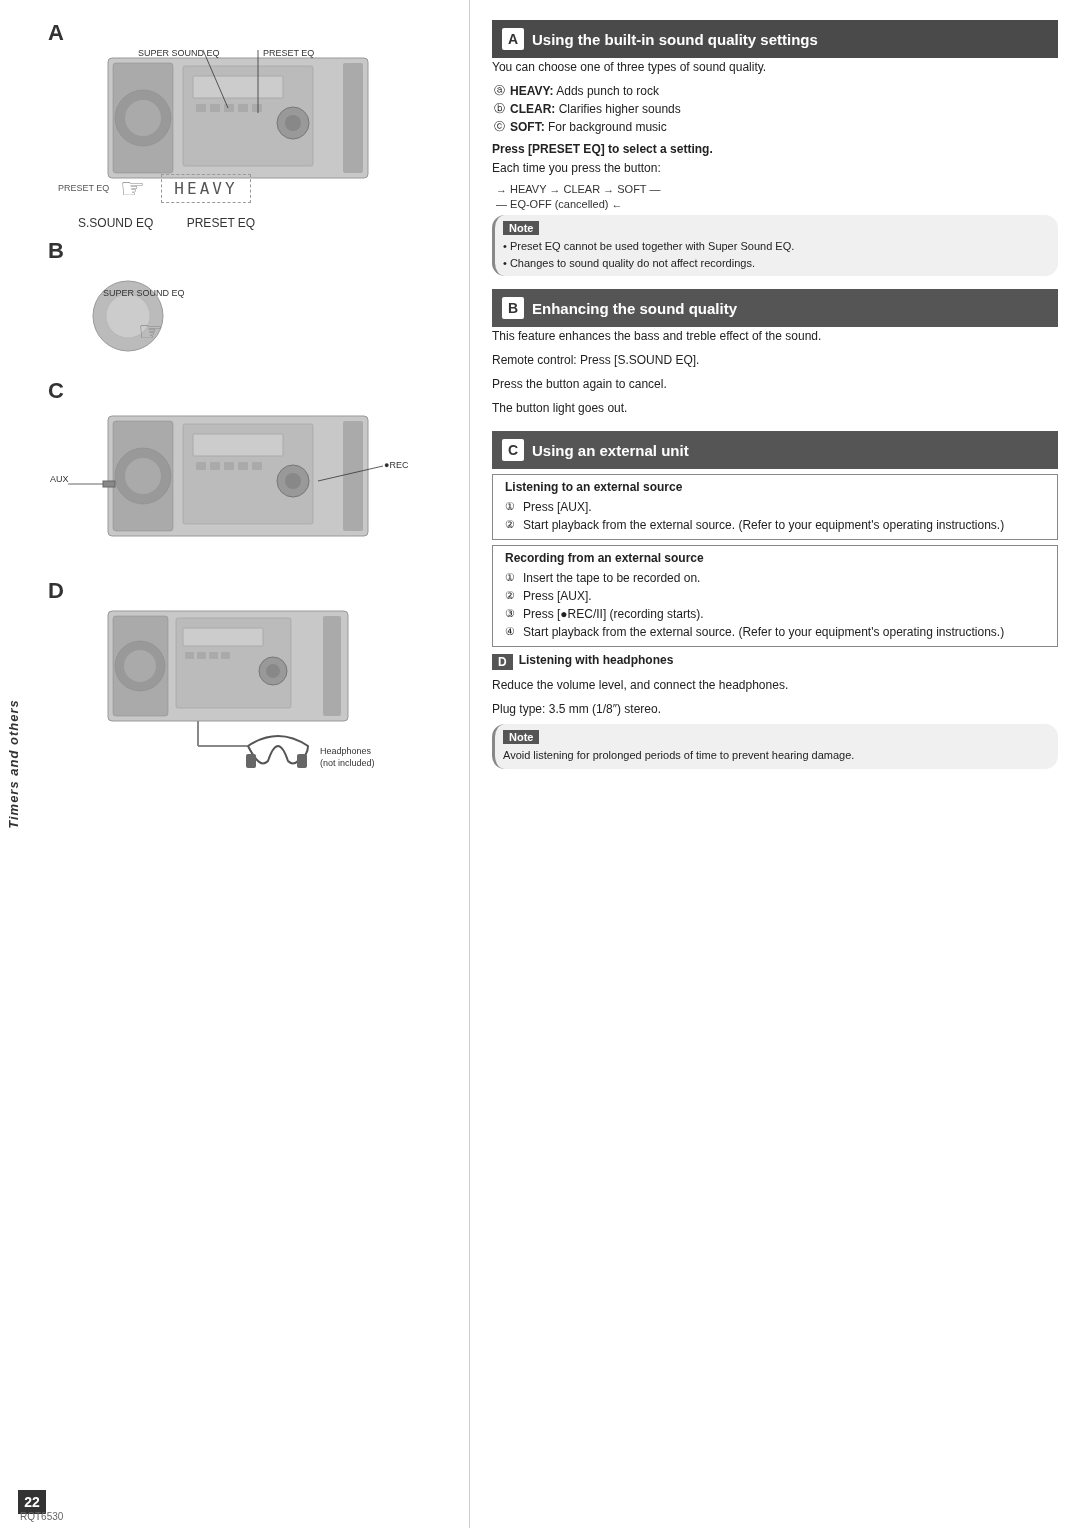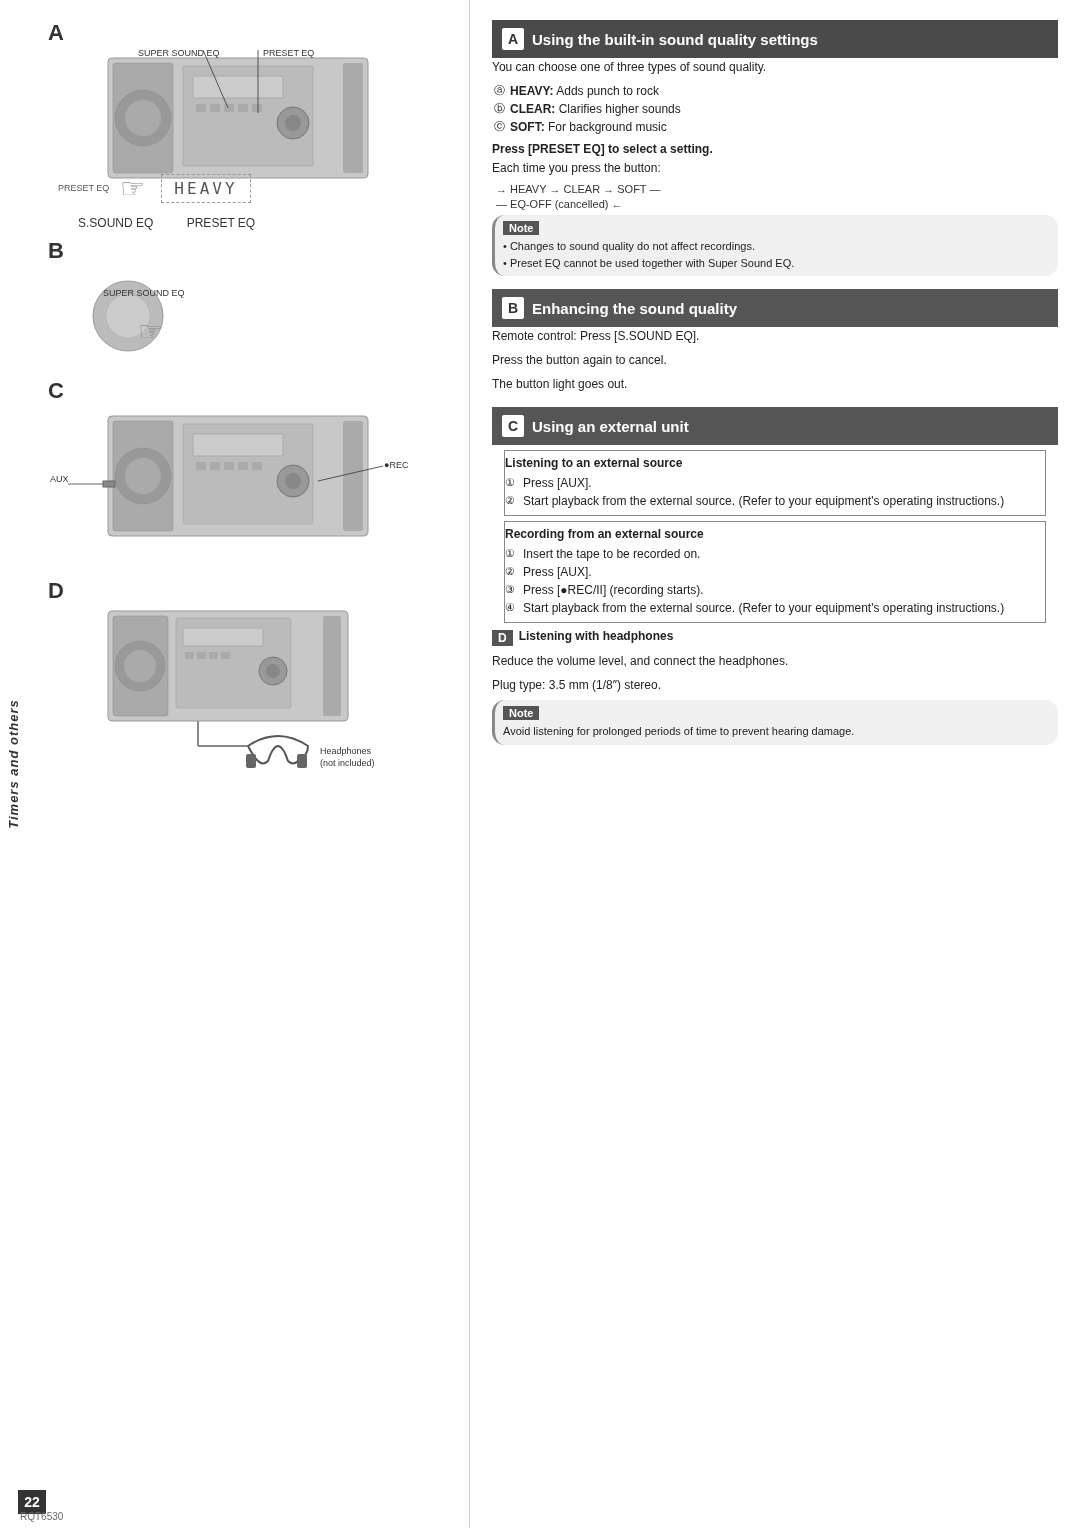--- a/index.html
+++ b/index.html
@@ -169,22 +169,22 @@
     }
 
     .note-text {
       font-size: 11px;
       color: #222;
       line-height: 1.5;
     }
 
     .sub-section-box {
       border: 1px solid #888;
-      padding: 5px 0;
-      margin: 5px 12px;
+      padding: 5px 12px;
+      margin: 5px 0;
     }
 
     .sub-section-title {
       font-size: 12px;
       font-weight: bold;
       color: #222;
       margin-bottom: 4px;
     }
 
     .numbered-item {
@@ -388,31 +388,32 @@
 
     <div class="arrow-line">
       <span>→ HEAVY → CLEAR → SOFT —</span>
     </div>
     <div class="arrow-line">
       <span>— EQ-OFF (cancelled) ←</span>
     </div>
 
     <div class="note-box">
       <div class="note-title">Note</div>
+      <p class="note-text">• <span>Preset EQ cannot be used together with Super Sound EQ.</span></p>
       <p class="note-text">• <span>Changes to sound quality do not affect recordings.</span></p>
-      <p class="note-text">• <span>Preset EQ cannot be used together with Super Sound EQ.</span></p>
     </div>
   </div>
 
   <div style="margin-top:8px;">
     <div class="section-header-b">
       <div class="badge">B</div>
       <span>Enhancing the sound quality</span>
     </div>
 
+    <p class="body-text">This feature enhances the bass and treble effect of the sound.</p>
     <p class="body-text">Remote control: Press [S.SOUND EQ].</p>
     <p class="body-text">Press the button again to cancel.</p>
     <p class="body-text">The button light goes out.</p>
   </div>
 
   <div style="margin-top:8px;">
     <div class="section-header-c">
       <div class="badge">C</div>
       <span>Using an external unit</span>
     </div>

